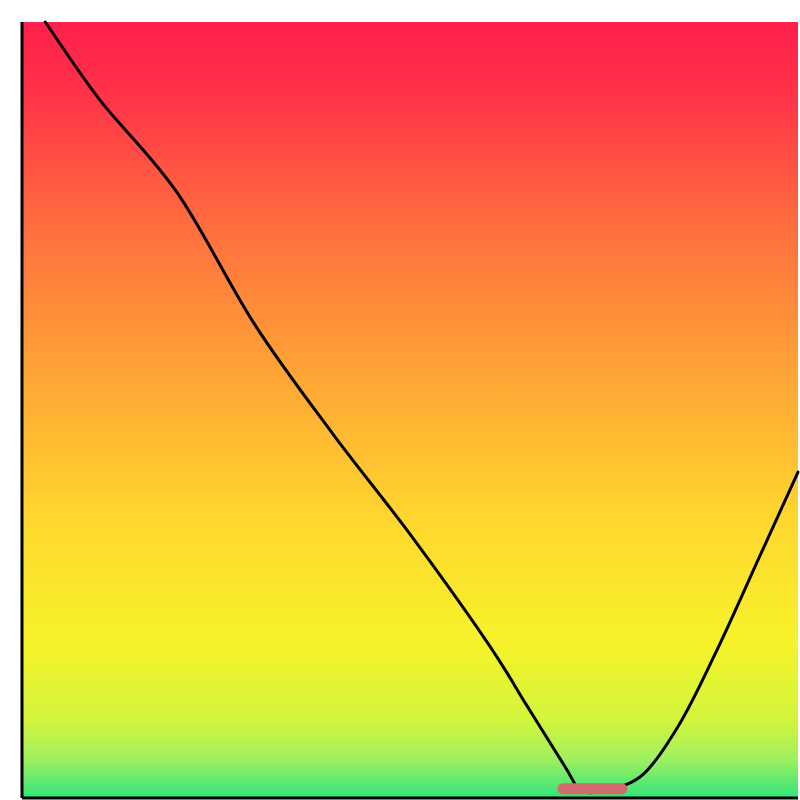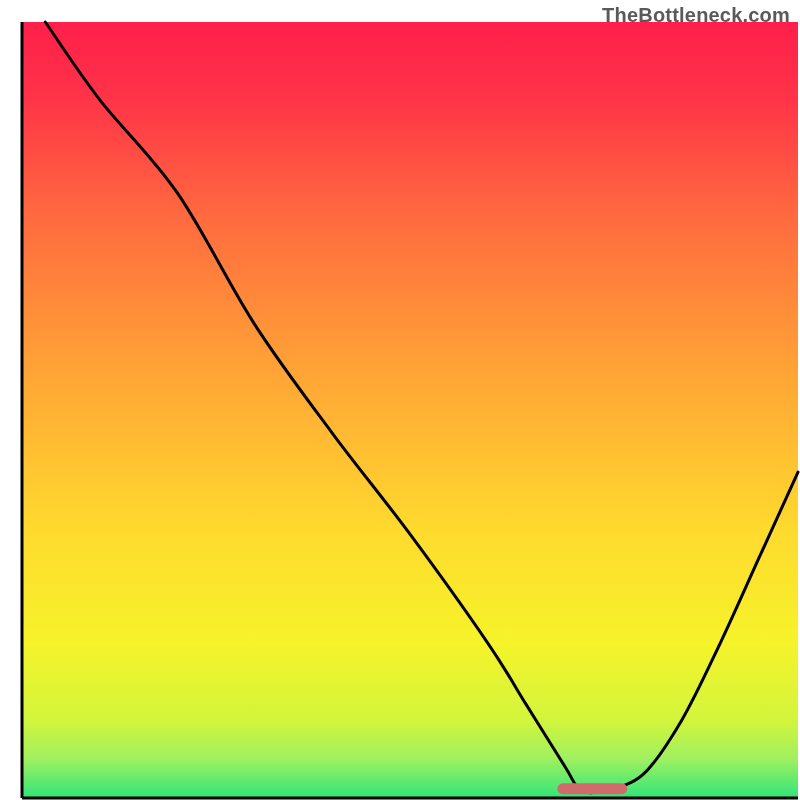--- a/index.html
+++ b/index.html
@@ -26,21 +26,20 @@
     letter-spacing: 0.2px;
   }
   svg {
     display: block;
   }
 </style>
 </head>
 <body>
 
 <div class="chart-container">
-  <div class="watermark">TheBottleneck.com</div>
   <svg id="chart-svg" width="800" height="800" viewBox="0 0 800 800">
     <defs>
       <linearGradient id="bgGrad" x1="0" y1="0" x2="0" y2="1">
           <stop offset="0%" stop-color="#ff1f4b"></stop>
           <stop offset="10%" stop-color="#ff3448"></stop>
           <stop offset="25%" stop-color="#ff6a3f"></stop>
           <stop offset="45%" stop-color="#ffa436"></stop>
           <stop offset="65%" stop-color="#ffd92e"></stop>
           <stop offset="80%" stop-color="#f6f32a"></stop>
           <stop offset="90%" stop-color="#d2f53c"></stop>

